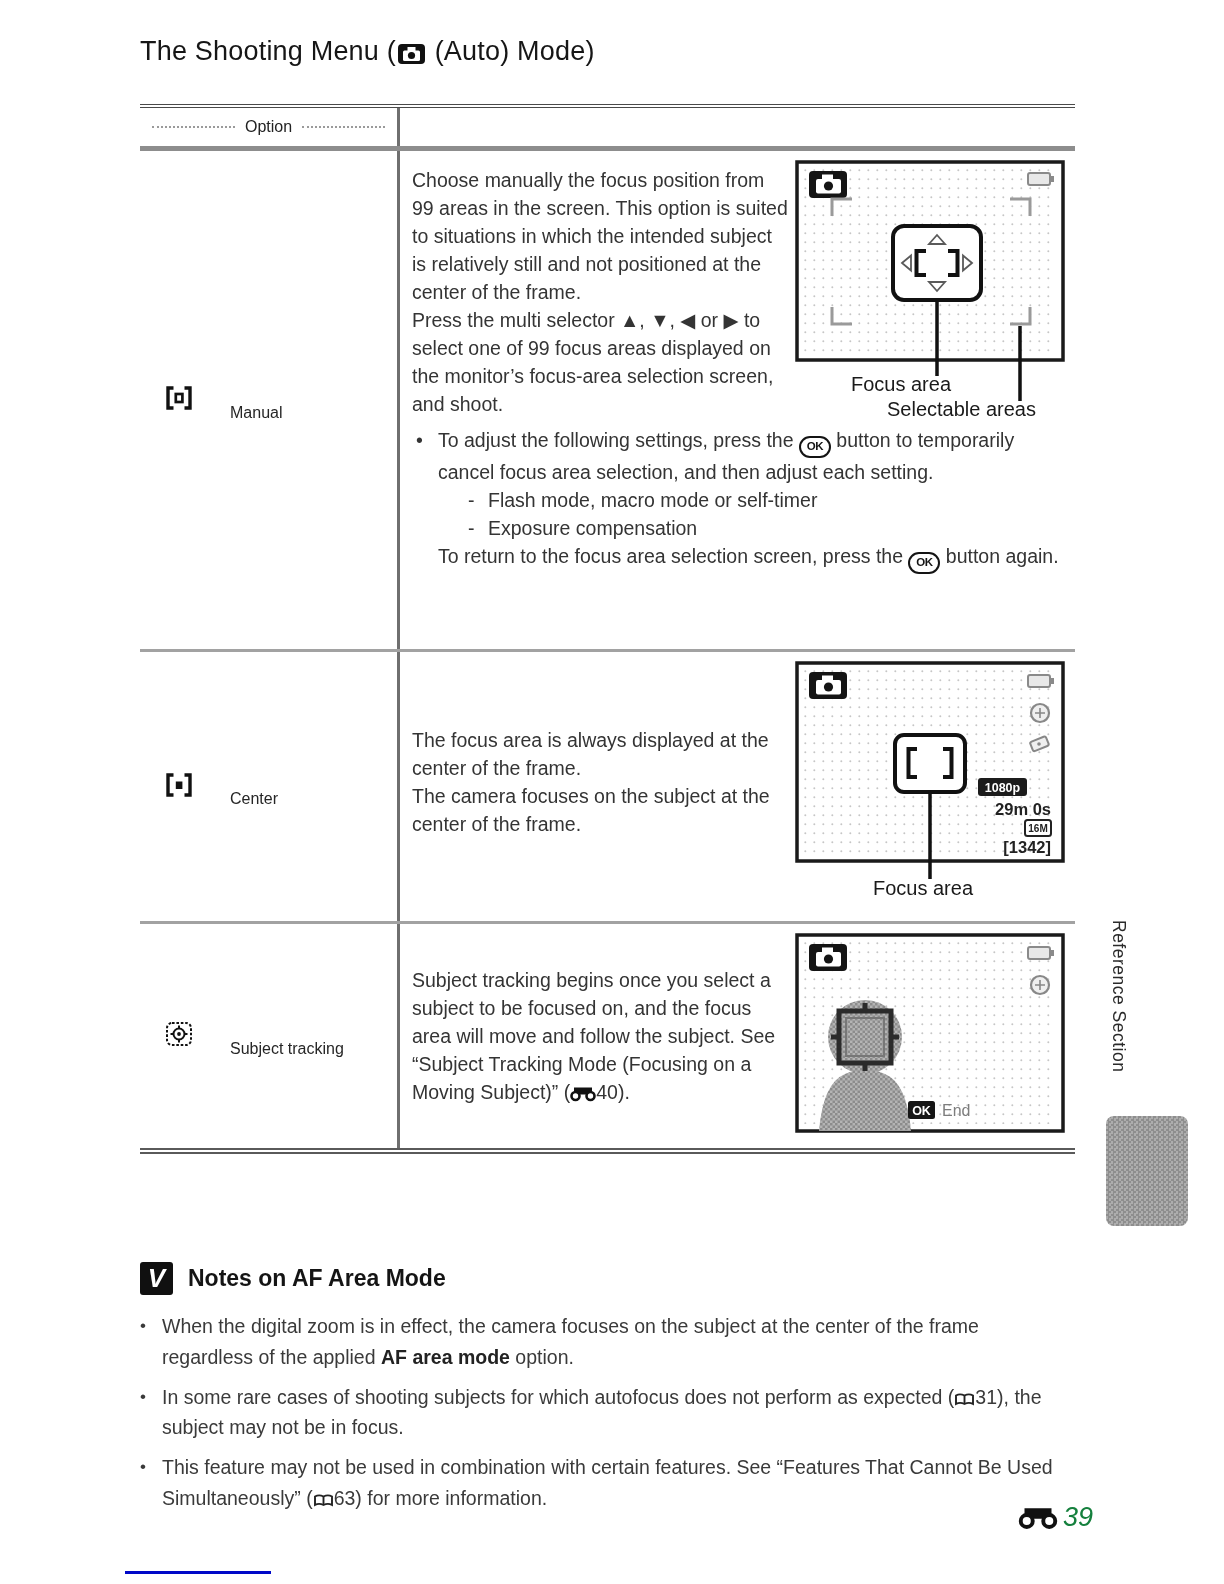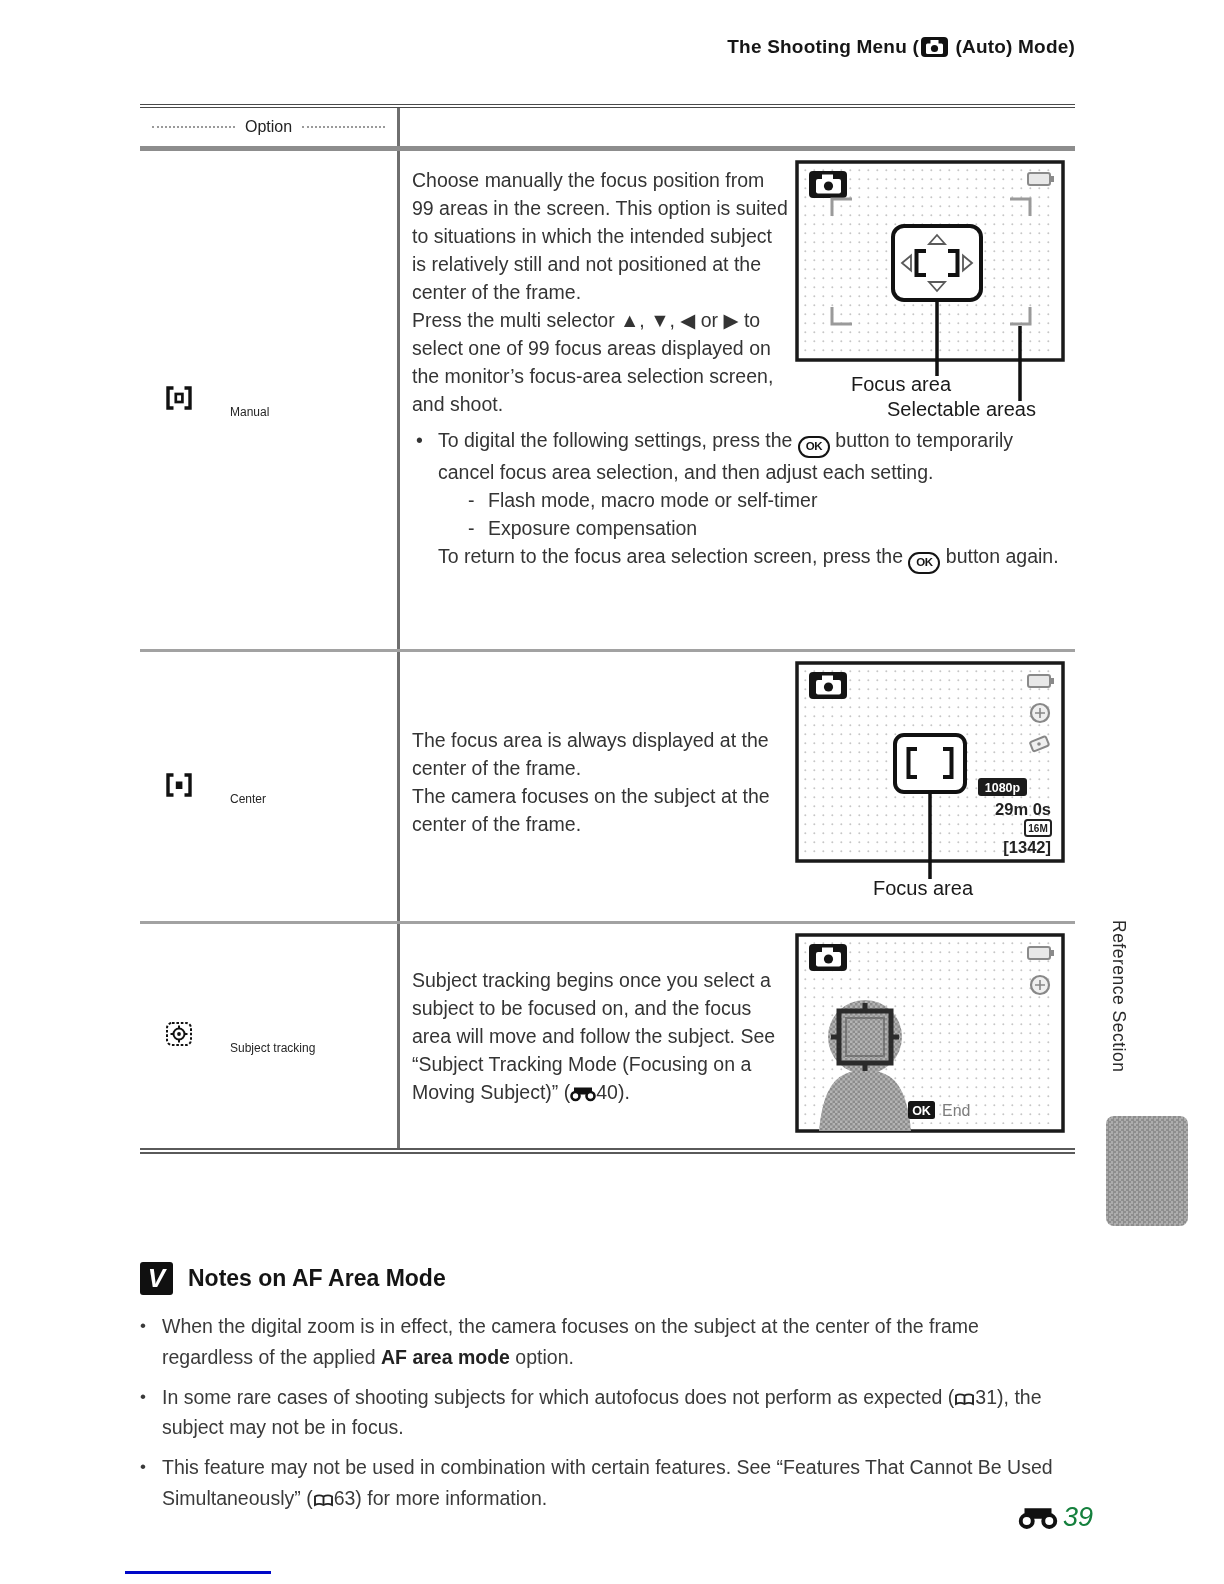--- a/index.html
+++ b/index.html
@@ -5,43 +5,43 @@
   html,body{margin:0;padding:0;}
   body{
     width:1224px;height:1584px;position:relative;background:#fff;
     font-family:"Liberation Sans", sans-serif;color:#2e2e2e;
     -webkit-font-smoothing:antialiased;
   }
   #page{position:absolute;inset:0;overflow:hidden;}
 
   
   .page-title{
-    position:absolute;left:140px;top:36px;width:935px;text-align:right;
-    font-size:19px;font-weight:700;color:#161616;letter-spacing:.2px;
+    position:absolute;left:140px;top:36px;width:935px;text-align:left;
+    font-size:27px;font-weight:400;color:#161616;letter-spacing:.2px;
   }
   .cam-icon{display:inline-block;vertical-align:-4px;margin:0 2px;}
 
   
   .af-table{
     position:absolute;left:140px;top:104px;width:935px;
     border-top:4px double #4a4a4a;border-bottom:6px double #5a5a5a;
     box-sizing:border-box;
   }
   .thead{display:flex;border-bottom:5px solid #8d8d8d;}
   .th{font-size:16px;color:#222;display:flex;align-items:center;gap:10px;padding:10px 12px;box-sizing:border-box;}
   .th::before,.th::after{content:"";flex:1;border-top:2px dotted #9a9a9a;}
   .th-option{width:260px;border-right:3px solid #6f6f6f;}
   .th-desc{flex:1;}
   .trow{display:flex;border-top:3px solid #a2a2a2;box-sizing:border-box;}
   .trow.first{border-top:none;}
   .td-option{
     width:260px;flex:none;border-right:3px solid #6f6f6f;box-sizing:border-box;
     display:flex;align-items:center;gap:36px;padding-left:24px;
   }
-  .opt-label{font-size:12px;color:#262626;line-height:1.25;max-width:120px;margin-top:25px;}
+  .opt-label{font-size:16px;color:#262626;line-height:1.25;max-width:120px;margin-top:25px;}
   .td-desc{flex:1;padding:9px 8px 9px 12px;box-sizing:border-box;}
   .desc-text{font-size:19.5px;line-height:1.44;color:#343434;}
   .desc-text p{margin:0;}
   .row-flex{display:flex;align-items:center;}
   .text-col{width:378px;flex:none;}
   .illus{flex:none;margin-left:auto;}
 
   .bullets{margin-top:2px;font-size:19.5px;line-height:1.44;color:#343434;}
   .bullet{display:flex;}
   .bullet::before{content:"•";flex:none;width:26px;padding-left:4px;box-sizing:border-box;}
@@ -168,21 +168,21 @@
               <path d="M142 142 V216" stroke="#111" stroke-width="3.5"></path>
               <path d="M225 166 V241" stroke="#111" stroke-width="3.5"></path>
               <text x="106" y="231" text-anchor="middle" font-size="20" fill="#1a1a1a">Focus area</text>
               <text x="92" y="256" font-size="20" fill="#1a1a1a">Selectable areas</text>
             </svg>
           </div>
         </div>
         <div class="bullets">
           <div class="bullet">
             <div class="bullet-body">
-              <span>To digital the following settings, press the </span><span class="okbtn">OK</span><span> button to temporarily cancel focus area selection, and then adjust each setting.</span>
+              <span>To adjust the following settings, press the </span><span class="okbtn">OK</span><span> button to temporarily cancel focus area selection, and then adjust each setting.</span>
               <div class="dashitem">
                   <span>Flash mode, macro mode or self-timer</span>
                 </div>
               <div class="dashitem">
                   <span>Exposure compensation</span>
                 </div>
               <div>
                 <span>To return to the focus area selection screen, press the </span><span class="okbtn">OK</span><span> button again.</span>
               </div>
             </div>

